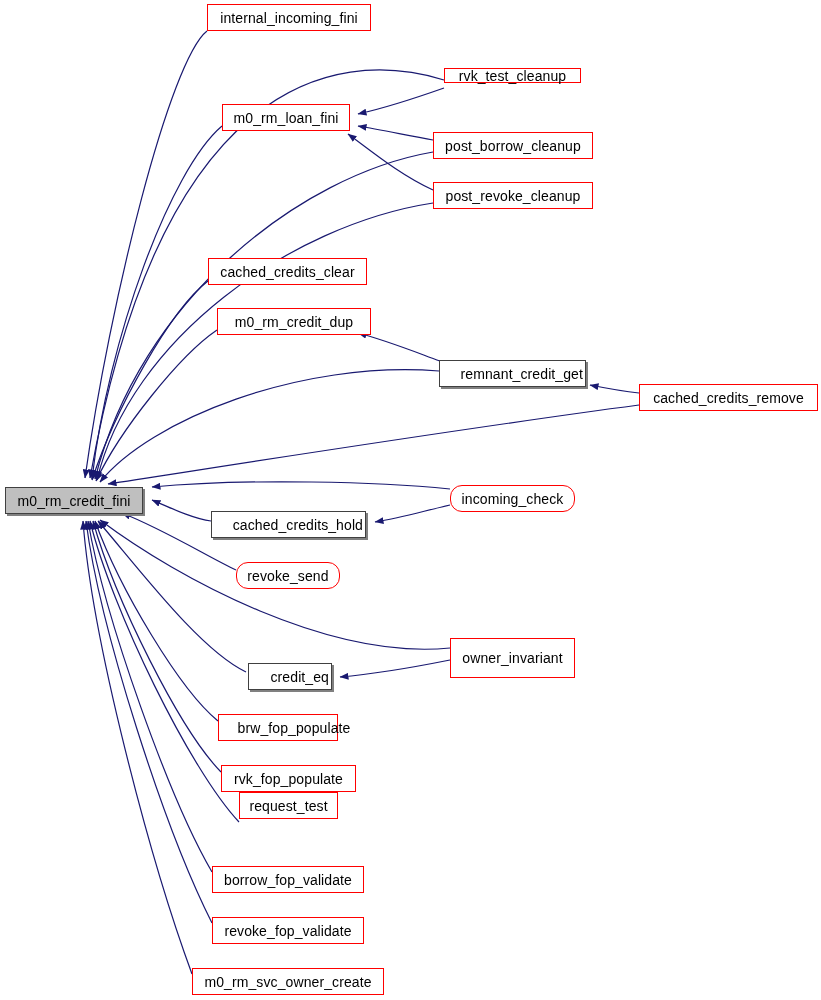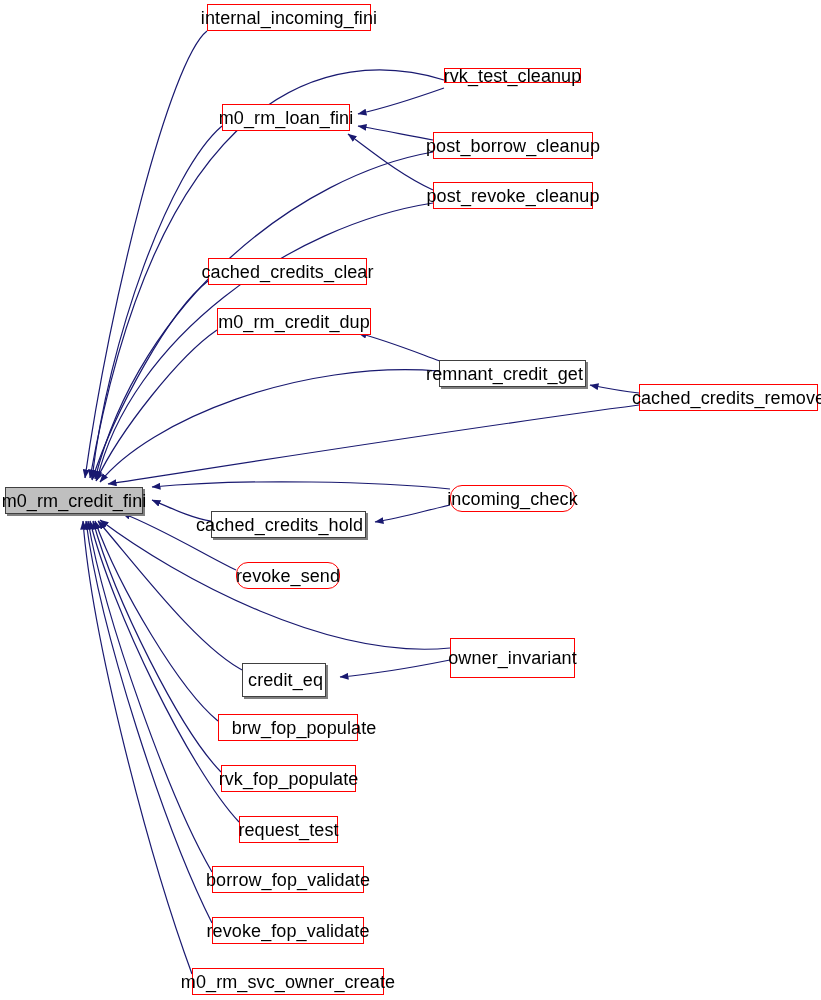--- a/index.html
+++ b/index.html
@@ -24,21 +24,21 @@
     width: 821px;
     height: 1000px;
     pointer-events: none;
   }
   .node {
     position: absolute;
     box-sizing: border-box;
     display: flex;
     align-items: center;
     justify-content: center;
-    font-size: 18px;
+    font-size: 14px;
     line-height: 1;
     color: #000000;
     background: #ffffff;
     white-space: nowrap;
     letter-spacing: 0.1px;
   }
   .node.red {
     border: 1.6px solid #ff0000;
   }
   .node.black {
@@ -129,30 +129,30 @@
     </div>
     <div class="node black" style="left: 211px; top: 511px; width: 155px; height: 27px;">
       <span>cached_credits_hold</span>
     </div>
     <div class="node red" style="left: 236px; top: 562px; width: 104px; height: 27px; border-radius: 12px;">
       <span>revoke_send</span>
     </div>
     <div class="node red" style="left: 450px; top: 638px; width: 125px; height: 40px;">
       <span>owner_invariant</span>
     </div>
-    <div class="node black" style="left: 242px; top: 663px; width: 84px; height: 34px;">
+    <div class="node black" style="left: 248px; top: 663px; width: 84px; height: 27px;">
       <span>credit_eq</span>
     </div>
-    <div class="node red" style="left: 218px; top: 714px; width: 140px; height: 27px; padding-left: 32px;">
+    <div class="node red" style="left: 218px; top: 714px; width: 120px; height: 27px; padding-left: 32px;">
       <span>brw_fop_populate</span>
     </div>
     <div class="node red" style="left: 221px; top: 765px; width: 135px; height: 27px;">
       <span>rvk_fop_populate</span>
     </div>
-    <div class="node red" style="left: 239px; top: 816px; width: 99px; height: 27px;">
+    <div class="node red" style="left: 239px; top: 792px; width: 99px; height: 27px;">
       <span>request_test</span>
     </div>
     <div class="node red" style="left: 212px; top: 866px; width: 152px; height: 27px;">
       <span>borrow_fop_validate</span>
     </div>
     <div class="node red" style="left: 212px; top: 917px; width: 152px; height: 27px;">
       <span>revoke_fop_validate</span>
     </div>
     <div class="node red" style="left: 192px; top: 968px; width: 192px; height: 27px;">
       <span>m0_rm_svc_owner_create</span>

